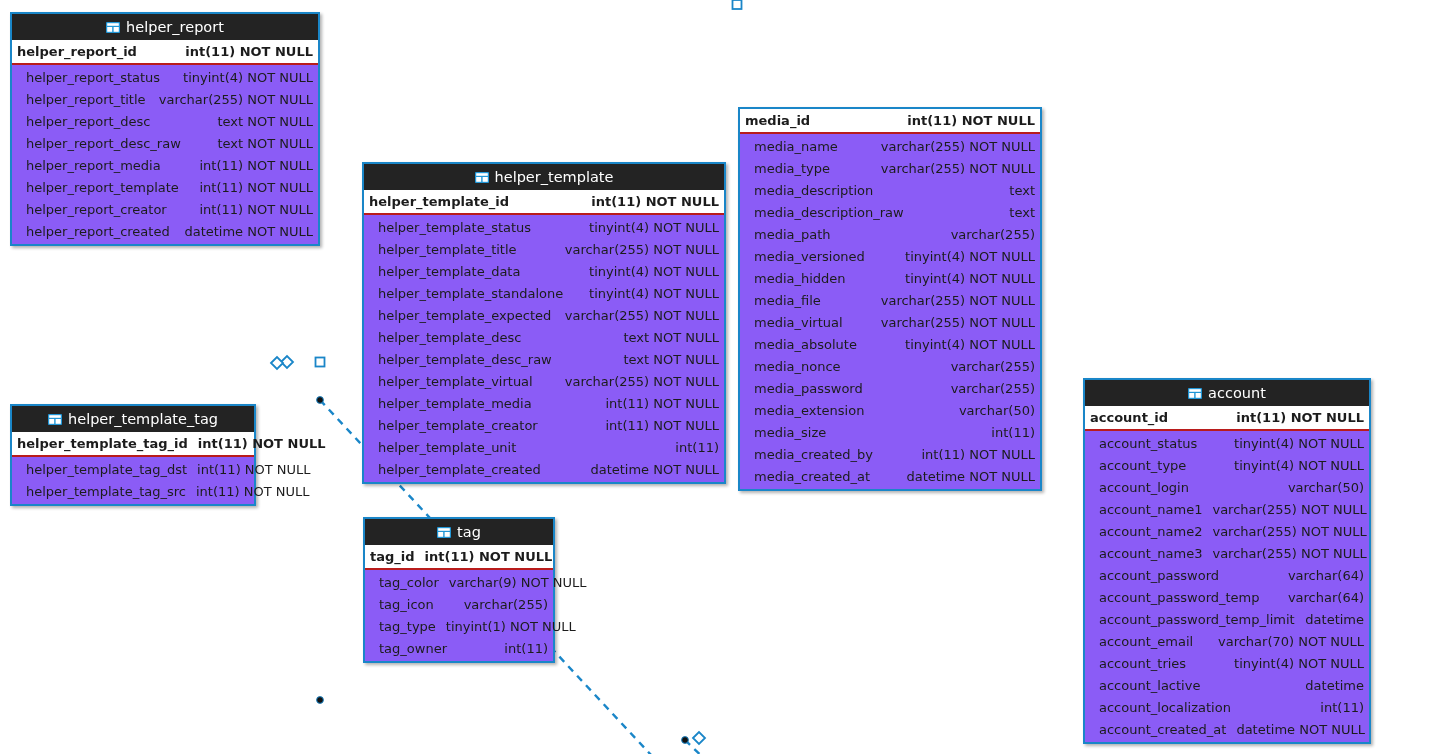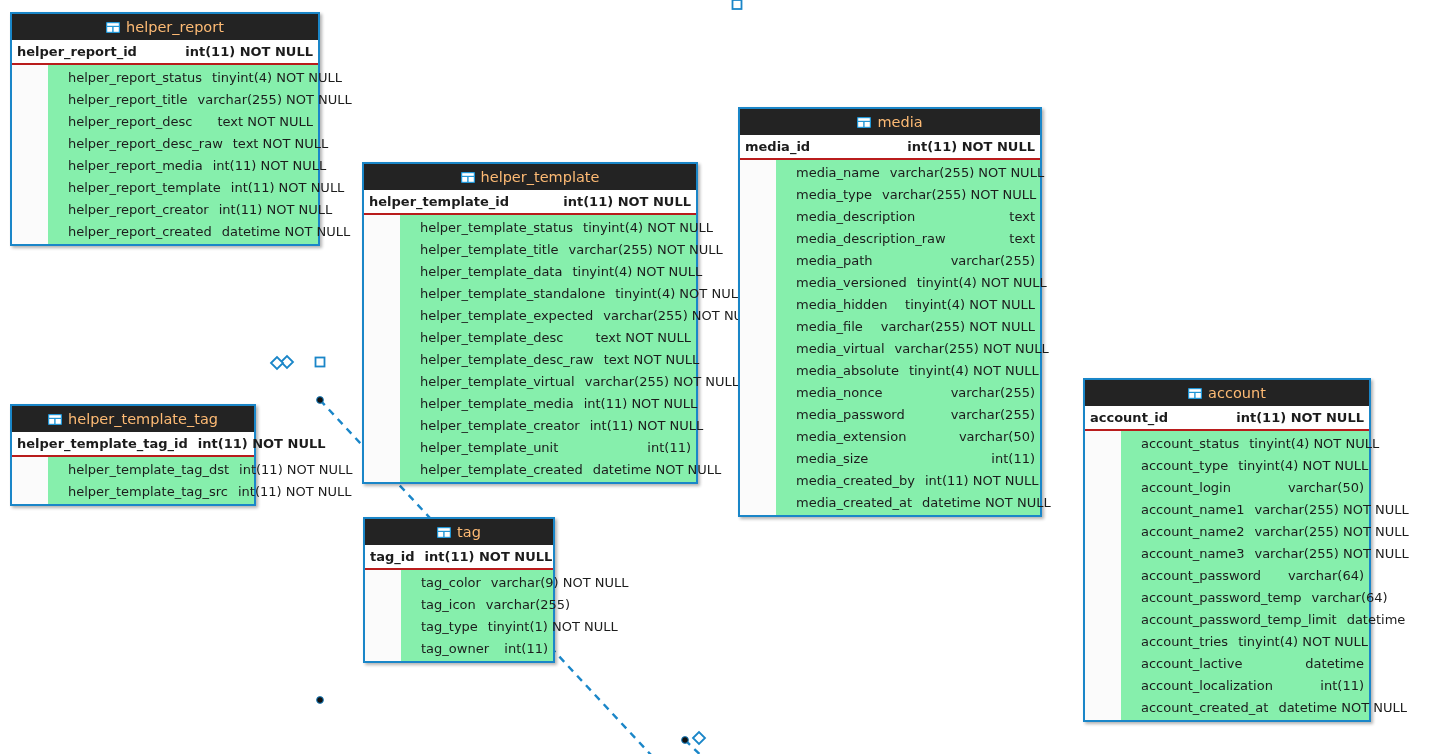--- a/index.html
+++ b/index.html
@@ -31,21 +31,21 @@
   .entity {
     position: absolute;
     box-sizing: border-box;
     border: 2px solid #1a86c8;
     background: #fbfbfb;
     box-shadow: 2px 2px 3px rgba(0,0,0,0.30);
     z-index: 2;
   }
   .entity-header {
     background: #232323;
-    color: #fdba74;
+    color: #ffffff;
     height: 26px;
     line-height: 26px;
     text-align: center;
     font-size: 14.5px;
     white-space: nowrap;
     display: flex;
     align-items: center;
     justify-content: center;
     gap: 6px;
   }
@@ -68,21 +68,21 @@
     height: 22px;
     padding: 0 5px;
     font-size: 13px;
     color: #1c1c1c;
     white-space: nowrap;
     box-sizing: border-box;
   }
   .row.pk { font-weight: bold; height: 23px; }
   .row .fname { padding-right: 10px; }
   .row .ftype { text-align: right; }
-  .entity-fields { background: #86efac; padding: 1px 0 2px 15px; margin-left: 36px; }
+  .entity-fields { background: #8b5cf6; padding: 1px 0 2px 9px; }
 </style>
 </head>
 <body>
 
 <div id="canvas">
   <svg id="edges" viewBox="0 0 1438 754" xmlns="http://www.w3.org/2000/svg">
       <g>
         <polyline points="320,400 1040,1172" fill="none" stroke="#1a86c8" stroke-width="2.4" stroke-dasharray="7 6" stroke-linecap="butt"></polyline>
         <g>
           <circle cx="320" cy="400" r="3.4" fill="#111" stroke="#1a86c8" stroke-width="1"></circle>
@@ -210,21 +210,21 @@
         <div class="row">
           <span class="fname">helper_report_creator</span>
           <span class="ftype">int(11) NOT NULL</span>
         </div>
         <div class="row">
           <span class="fname">helper_report_created</span>
           <span class="ftype">datetime NOT NULL</span>
         </div>
       </div>
     </div>
-    <div class="entity" style="left: 362px; top: 162px; width: 336px;">
+    <div class="entity" style="left: 362px; top: 162px; width: 364px;">
       <div class="entity-header">
         <span class="tbl-icon">
           <svg width="14" height="11" viewBox="0 0 14 11">
             <rect x="0" y="0" width="14" height="11" rx="1" fill="#2196d6"></rect>
             <rect x="1.2" y="1.2" width="11.6" height="2.6" fill="#ffffff"></rect>
             <rect x="1.2" y="5" width="5" height="4.8" fill="#ffffff"></rect>
             <rect x="7.6" y="5" width="5.2" height="4.8" fill="#ffffff"></rect>
           </svg>
         </span>
         <span>helper_template</span>
@@ -280,31 +280,20 @@
           <span class="fname">helper_template_unit</span>
           <span class="ftype">int(11)</span>
         </div>
         <div class="row">
           <span class="fname">helper_template_created</span>
           <span class="ftype">datetime NOT NULL</span>
         </div>
       </div>
     </div>
     <div class="entity" style="left: 738px; top: 107px; width: 304px;">
-      <div class="entity-header">
-        <span class="tbl-icon">
-          <svg width="14" height="11" viewBox="0 0 14 11">
-            <rect x="0" y="0" width="14" height="11" rx="1" fill="#2196d6"></rect>
-            <rect x="1.2" y="1.2" width="11.6" height="2.6" fill="#ffffff"></rect>
-            <rect x="1.2" y="5" width="5" height="4.8" fill="#ffffff"></rect>
-            <rect x="7.6" y="5" width="5.2" height="4.8" fill="#ffffff"></rect>
-          </svg>
-        </span>
-        <span>media</span>
-      </div>
       <div class="entity-pk">
         <div class="row pk">
           <span class="fname">media_id</span>
           <span class="ftype">int(11) NOT NULL</span>
         </div>
       </div>
       <div class="entity-fields">
         <div class="row">
           <span class="fname">media_name</span>
           <span class="ftype">varchar(255) NOT NULL</span>
@@ -420,20 +409,24 @@
         </div>
         <div class="row">
           <span class="fname">account_password_temp</span>
           <span class="ftype">varchar(64)</span>
         </div>
         <div class="row">
           <span class="fname">account_password_temp_limit</span>
           <span class="ftype">datetime</span>
         </div>
         <div class="row">
+          <span class="fname">account_email</span>
+          <span class="ftype">varchar(70) NOT NULL</span>
+        </div>
+        <div class="row">
           <span class="fname">account_tries</span>
           <span class="ftype">tinyint(4) NOT NULL</span>
         </div>
         <div class="row">
           <span class="fname">account_lactive</span>
           <span class="ftype">datetime</span>
         </div>
         <div class="row">
           <span class="fname">account_localization</span>
           <span class="ftype">int(11)</span>

